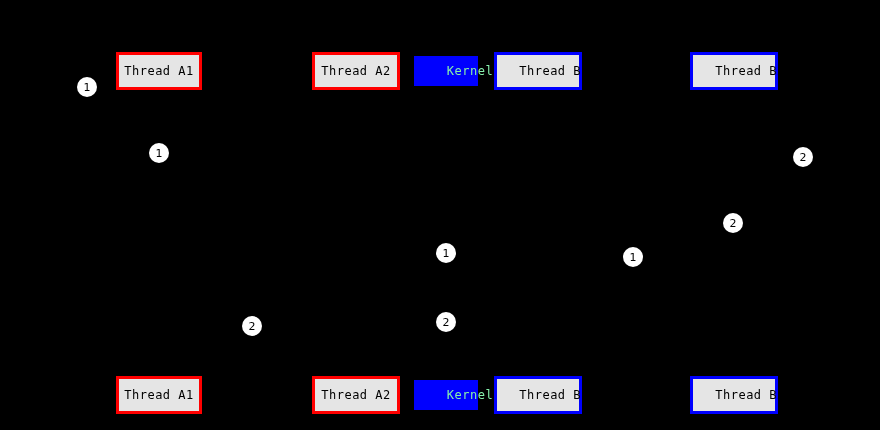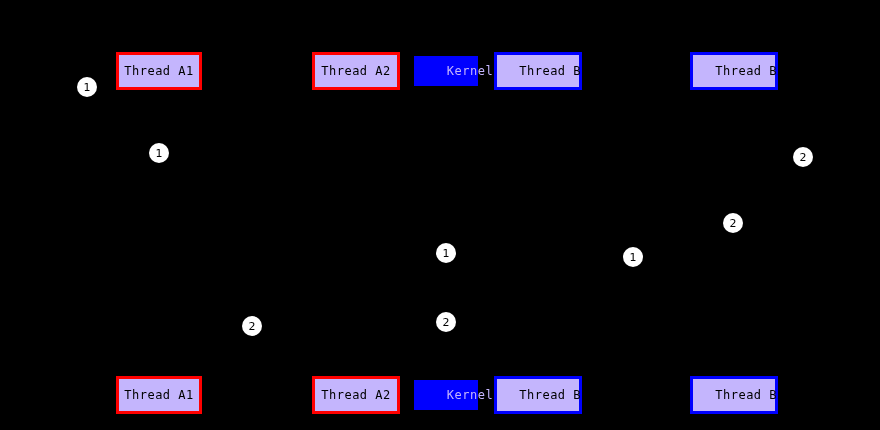--- a/index.html
+++ b/index.html
@@ -30,31 +30,31 @@
     box-sizing: border-box;
     display: flex;
     align-items: center;
     justify-content: center;
     white-space: nowrap;
     font-size: 12px;
     letter-spacing: 0.5px;
     line-height: 1;
   }
   .participant.thread {
-    background: #c4b5fd;
+    background: #e5e5e5;
     color: #000000;
     border: 3px solid #FF0000;
   }
   .participant.thread.blue {
     border-color: #0000FF;
     padding-left: 32px;
   }
   .participant.kernel {
     background: #0000FF;
-    color: #c4b5fd;
+    color: #86efac;
     border: 0 solid #0000FF;
     padding-left: 48px;
   }
 
   
   .lifeline {
     position: absolute;
     width: 1px;
     background: #000000;
   }

